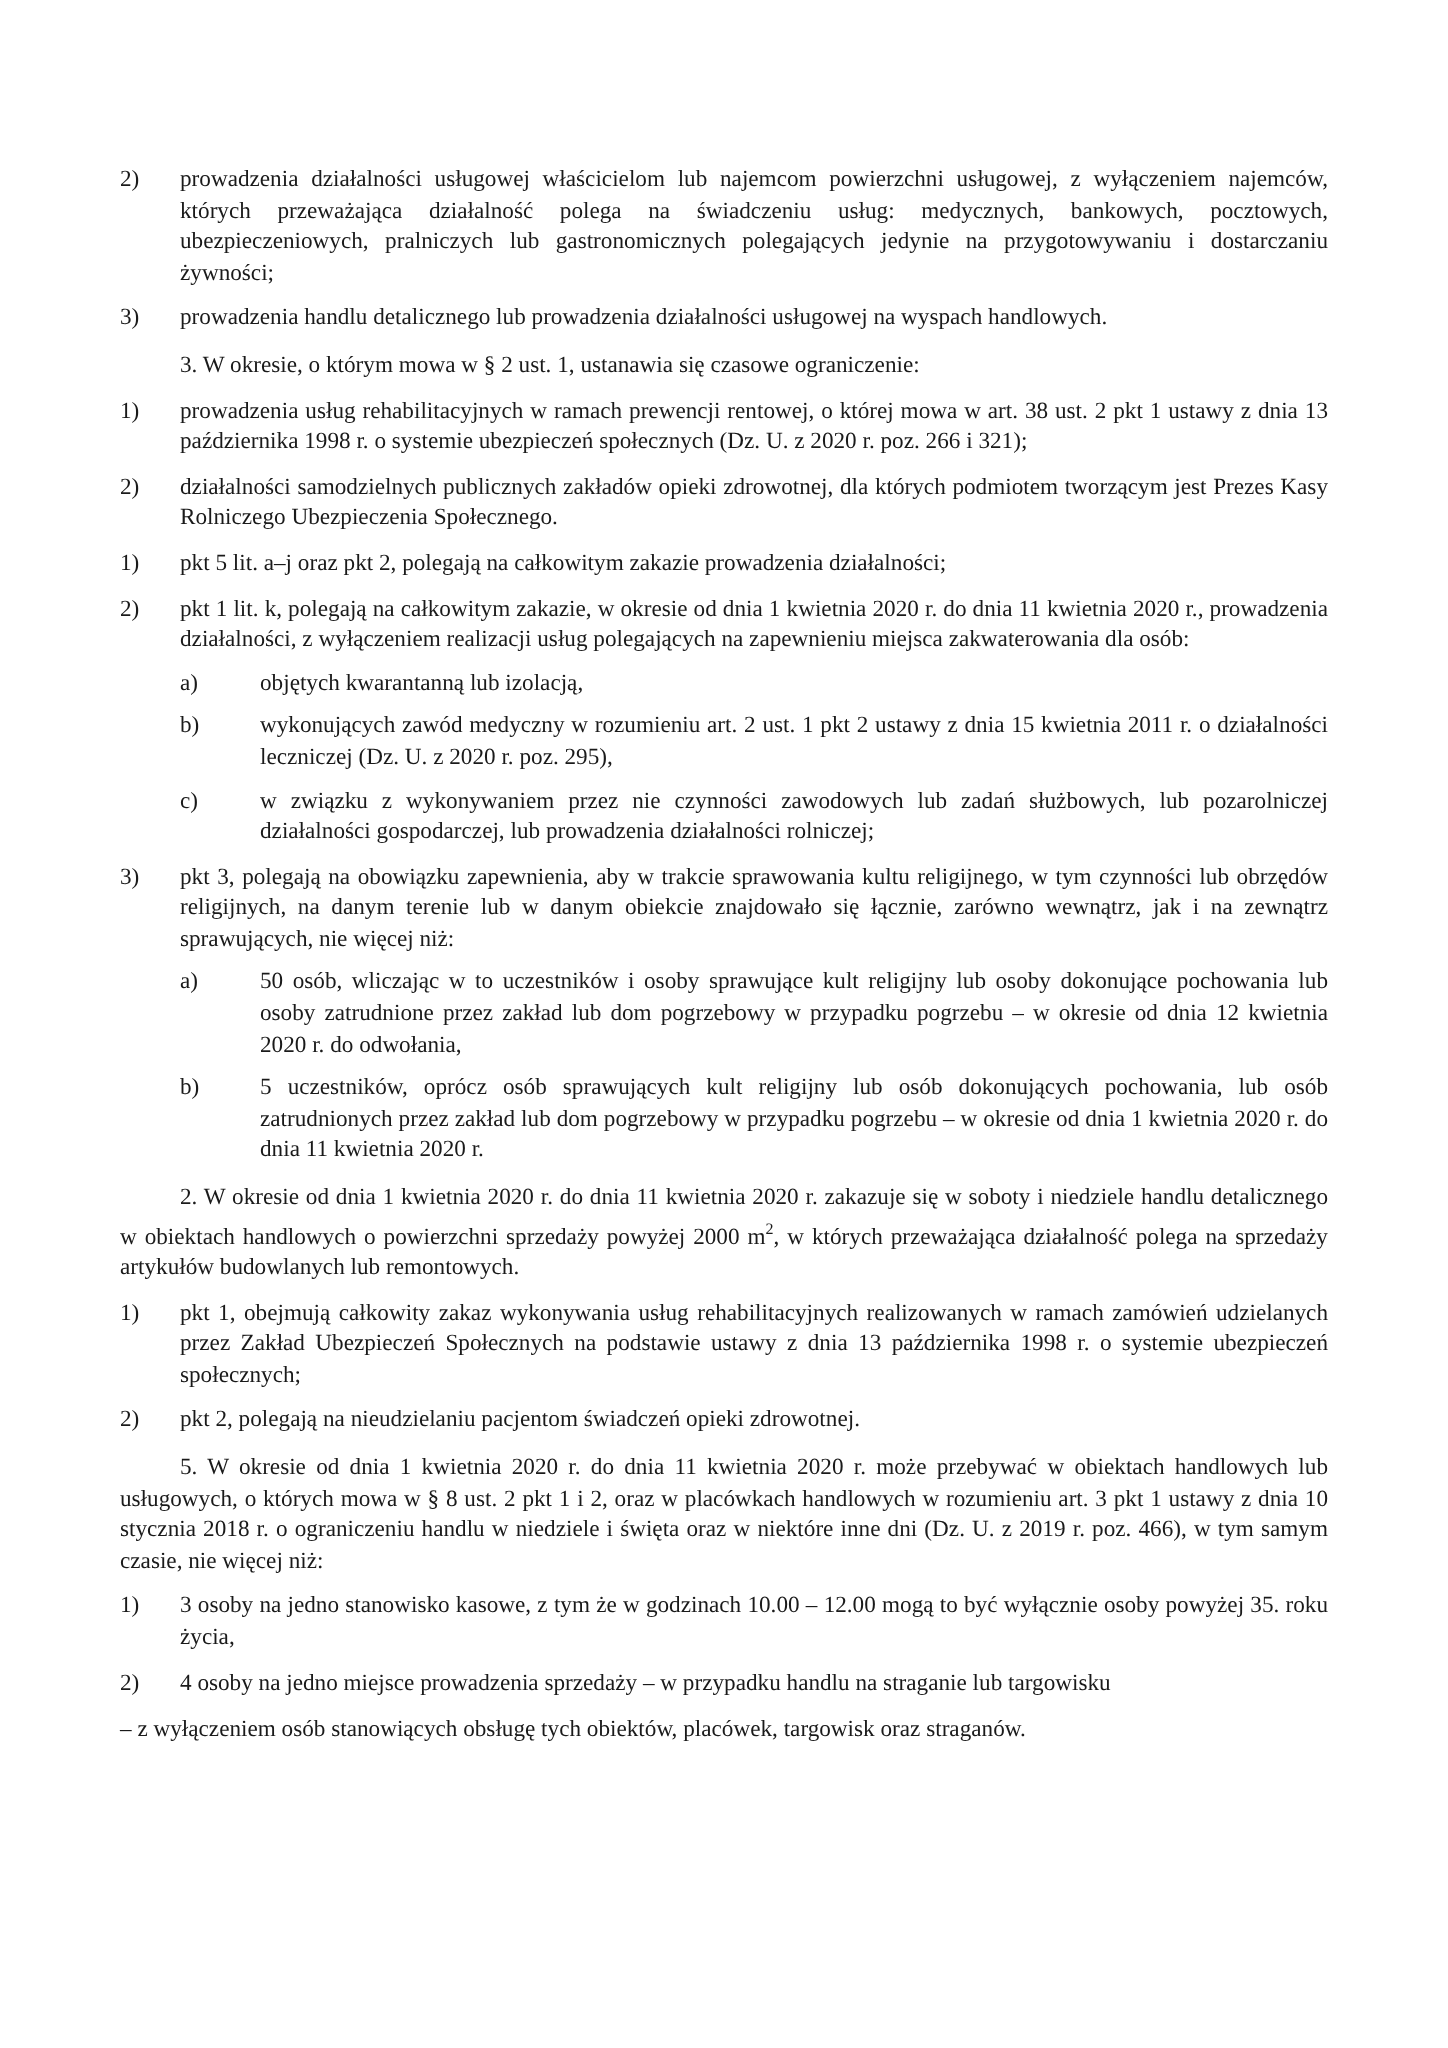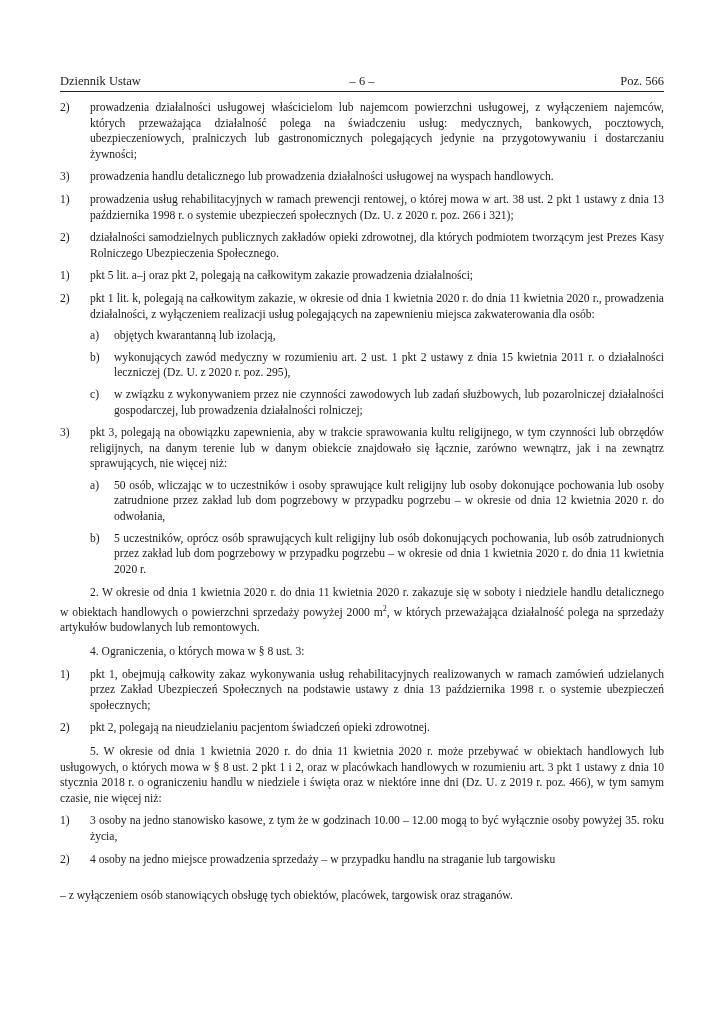--- a/index.html
+++ b/index.html
@@ -12,45 +12,41 @@
     display: flex; justify-content: space-between; align-items: flex-end;
     font-size: 12.5px; padding-bottom: 2px; border-bottom: 1px solid #222;
   }
   .header .center { position: absolute; left: 0; right: 0; text-align: center; pointer-events: none; }
   .content { font-size: 11.6px; line-height: 15.6px; text-align: justify; }
   .item { display: flex; margin-top: 7px; }
   .item .num { width: 30px; flex: 0 0 30px; }
   .item .txt { flex: 1; }
   .sub { display: flex; margin-top: 6px; padding-left: 30px; }
   .sub .num { width: 24px; flex: 0 0 24px; }
-  .sub .txt { flex: 1; }
+  .sub .txt { flex: 1; margin-left: 16px; }
   .para { text-indent: 30px; margin-top: 8px; }
-  .final { margin-top: 21px; }
+  .final { margin-top: 8px; }
   b { font-weight: bold; }
 </style>
 </head>
 <body>
 
 <div class="page">
-  <div class="header" style="position:relative;">
-    <span>Dziennik Ustaw</span>
-    <span class="center">– 6 –</span>
-    <span>Poz. 566</span>
-  </div>
 
   <div class="content" style="margin-top:8px;">
     <div class="item">
       <span class="num">2)</span>
       <span class="txt">prowadzenia działalności usługowej właścicielom lub najemcom powierzchni usługowej, z wyłączeniem najemców, których przeważająca działalność polega na świadczeniu usług: medycznych, bankowych, pocztowych, ubezpieczeniowych, pralniczych lub gastronomicznych polegających jedynie na przygotowywaniu i dostarczaniu żywności;</span>
     </div>
     <div class="item">
       <span class="num">3)</span>
       <span class="txt">prowadzenia handlu detalicznego lub prowadzenia działalności usługowej na wyspach handlowych.</span>
     </div>
 
+    <div class="para">3. W okresie, o którym mowa w § 2 ust. 1, ustanawia się czasowe ograniczenie:</div>
     <div class="item">
       <span class="num">1)</span>
       <span class="txt">prowadzenia usług rehabilitacyjnych w ramach prewencji rentowej, o której mowa w art. 38 ust. 2 pkt 1 ustawy z dnia 13 października 1998 r. o systemie ubezpieczeń społecznych (Dz. U. z 2020 r. poz. 266 i 321);</span>
     </div>
     <div class="item">
       <span class="num">2)</span>
       <span class="txt">działalności samodzielnych publicznych zakładów opieki zdrowotnej, dla których podmiotem tworzącym jest Prezes Kasy Rolniczego Ubezpieczenia Społecznego.</span>
     </div>
 
 
@@ -84,21 +80,20 @@
     </div>
     <div class="sub">
       <span class="num">b)</span>
       <span class="txt">5 uczestników, oprócz osób sprawujących kult religijny lub osób dokonujących pochowania, lub osób zatrudnionych przez zakład lub dom pogrzebowy w przypadku pogrzebu – w okresie od dnia 1 kwietnia 2020 r. do dnia 11 kwietnia 2020 r.</span>
     </div>
 
     <div class="para">
       <span>2. W okresie od dnia 1 kwietnia 2020 r. do dnia 11 kwietnia 2020 r. zakazuje się w soboty i niedziele handlu detalicznego w obiektach handlowych o powierzchni sprzedaży powyżej 2000 m</span><sup style="font-size:8px;">2</sup><span>, w których przeważająca działalność polega na sprzedaży artykułów budowlanych lub remontowych.</span>
     </div>
 
-    <div class="para">4. Ograniczenia, o których mowa w § 8 ust. 3:</div>
     <div class="item">
       <span class="num">1)</span>
       <span class="txt">pkt 1, obejmują całkowity zakaz wykonywania usług rehabilitacyjnych realizowanych w ramach zamówień udzielanych przez Zakład Ubezpieczeń Społecznych na podstawie ustawy z dnia 13 października 1998 r. o systemie ubezpieczeń społecznych;</span>
     </div>
     <div class="item">
       <span class="num">2)</span>
       <span class="txt">pkt 2, polegają na nieudzielaniu pacjentom świadczeń opieki zdrowotnej.</span>
     </div>
 
     <div class="para">5. W okresie od dnia 1 kwietnia 2020 r. do dnia 11 kwietnia 2020 r. może przebywać w obiektach handlowych lub usługowych, o których mowa w § 8 ust. 2 pkt 1 i 2, oraz w placówkach handlowych w rozumieniu art. 3 pkt 1 ustawy z dnia 10 stycznia 2018 r. o ograniczeniu handlu w niedziele i święta oraz w niektóre inne dni (Dz. U. z 2019 r. poz. 466), w tym samym czasie, nie więcej niż:</div>

